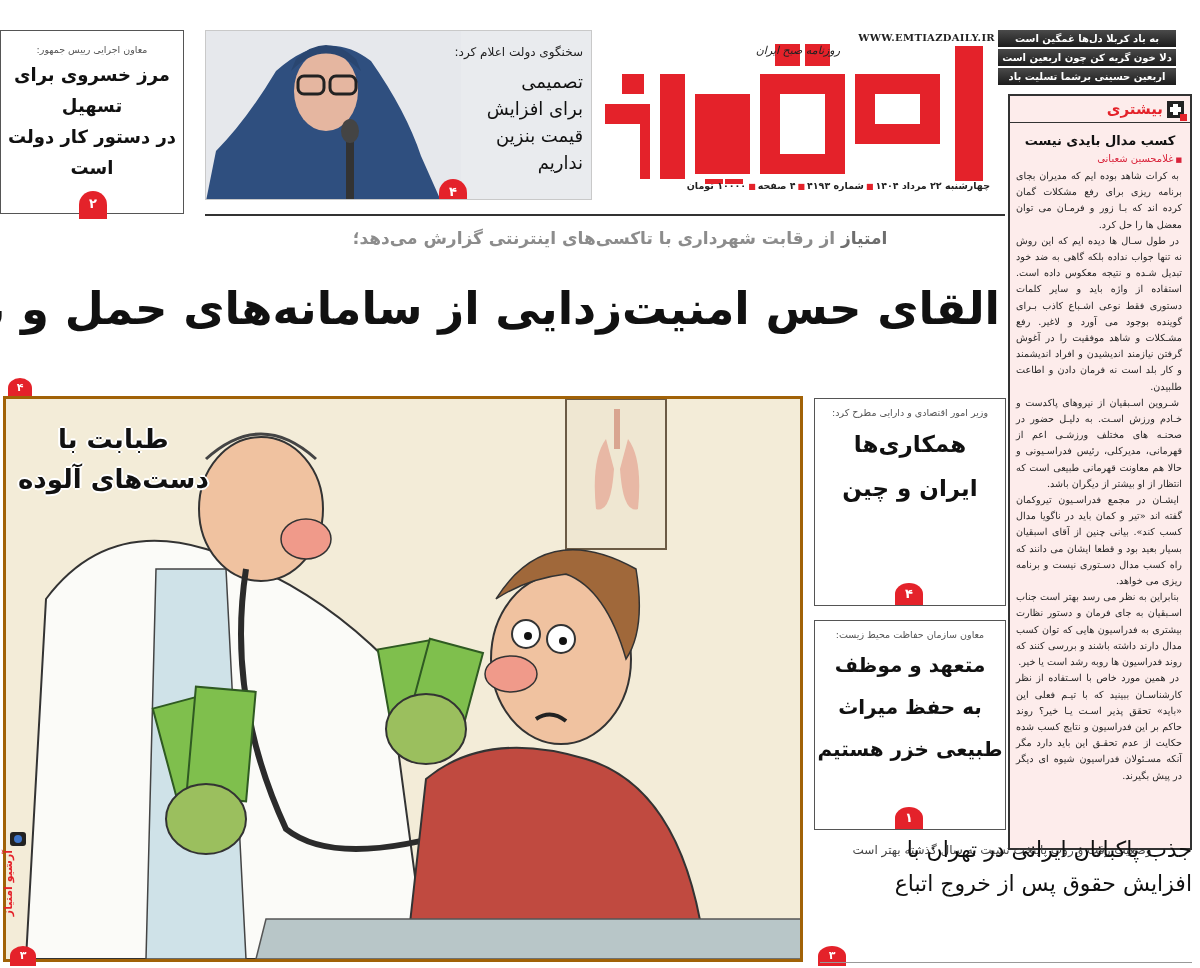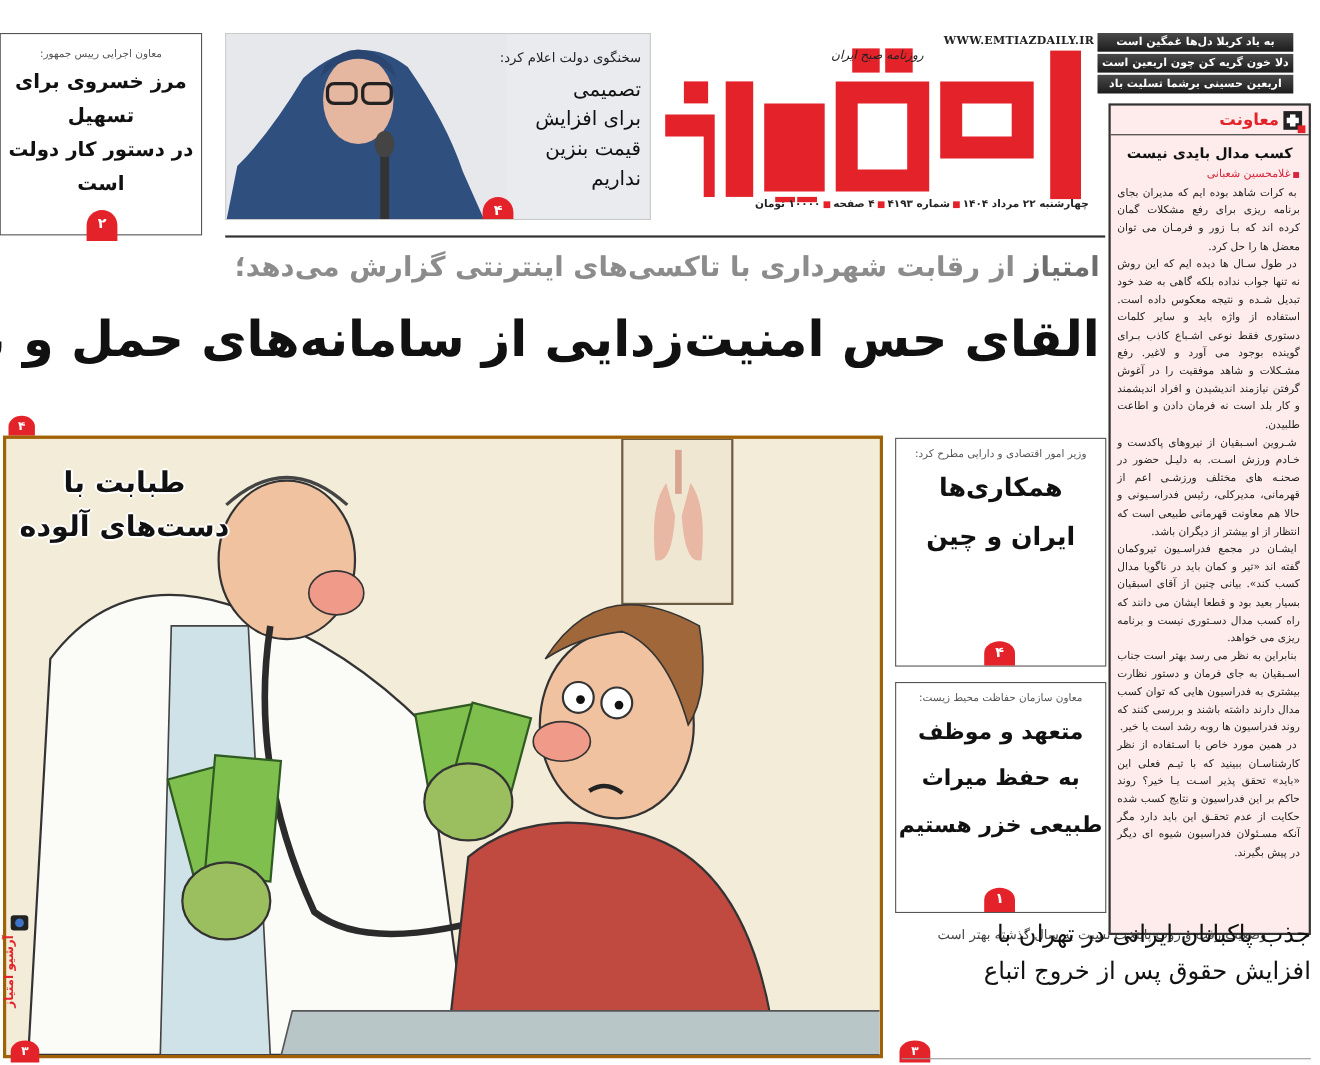--- a/index.html
+++ b/index.html
@@ -46,21 +46,21 @@
   .kicker-sm { text-align: center; font-size: 9.5px; color: #555; margin-top: 13px; }
   .rail-title { text-align: center; font-weight: bold; font-size: 18px; line-height: 31px; margin-top: 4px; color: #111; }
 
   
   .pg { width: 28px; height: 28px; border-radius: 50% 50% 0 0; background: #e4222a; color: #fff; font-size: 13px; font-weight: bold;
     text-align: center; line-height: 26px; }
 
   .rule { background: #333; height: 2px; }
 
   
-  .overline { left: 240px; right: 200px; top: 228px; text-align: center; font-size: 25px; font-weight: bold; color: #8c8c8c; white-space: nowrap; }
+  .overline { left: 240px; right: 200px; top: 228px; text-align: center; font-size: 17px; font-weight: bold; color: #8c8c8c; white-space: nowrap; }
   .overline .brand { color: #6e6e6e; }
   .headline { left: 4px; right: 200px; top: 282px; text-align: center; font-size: 45px; font-weight: bold; color: #111; white-space: nowrap; letter-spacing: -1px; }
 
   
   .cartoon { left: 3px; top: 396px; width: 800px; height: 566px; background: #f3ecd8; border: 3px solid #a16207; overflow: hidden; }
   .cartoon-caption { position: absolute; left: 12px; top: 20px; font-size: 26px; font-weight: bold; color: #111; line-height: 40px; text-align: center;
      text-shadow: 2px 0 #fff, -2px 0 #fff, 0 2px #fff, 0 -2px #fff; }
   .credit-text { position: absolute; left: 2px; top: 850px; writing-mode: vertical-rl; transform: rotate(180deg); color: #e4222a; font-size: 11px; font-weight: bold; }
 
   
@@ -79,21 +79,21 @@
   <div class="mourn-line">به یاد کربلا دل‌ها غمگین است</div>
   <div class="mourn-line">دلا خون گریه کن چون اربعین است</div>
   <div class="mourn-line">اربعین حسینی برشما تسلیت باد</div>
 </div>
 
 <div class="abs editorial">
   <div class="editorial-head">
     <span class="plus-badge">
         <span class="red"></span>
       </span>
-    <span class="editorial-label">معاونت</span>
+    <span class="editorial-label">بیشتری</span>
   </div>
   <div class="editorial-title">کسب مدال بایدی نیست</div>
   <div class="editorial-author">غلامحسین شعبانی</div>
   <div class="editorial-body">
     <p>به کرات شاهد بوده ایم که مدیران بجای برنامه ریزی برای رفع مشکلات گمان کرده اند که بـا زور و فرمـان می توان معضل ها را حل کرد.</p>
     <p>در طول سـال ها دیده ایم که این روش نه تنها جواب نداده بلکه گاهی به ضد خود تبدیل شـده و نتیجه معکوس داده است. استفاده از واژه باید و سایر کلمات دستوری فقط نوعی اشـباع کاذب بـرای گوینده بوجود می آورد و لاغیر. رفع مشـکلات و شاهد موفقیت را در آغوش گرفتن نیازمند اندیشیدن و افراد اندیشمند و کار بلد است نه فرمان دادن و اطاعت طلبیدن.</p>
     <p>شـروین اسـبقیان از نیروهای پاکدست و خـادم ورزش اسـت. به دلیـل حضور در صحنـه های مختلف ورزشـی اعم از قهرمانی، مدیرکلی، رئیس فدراسـیونی و حالا هم معاونت قهرمانی طبیعی است که انتظار از او بیشتر از دیگران باشد.</p>
     <p>ایشـان در مجمع فدراسـیون تیروکمان گفته اند «تیر و کمان باید در ناگویا مدال کسب کند». بیانی چنین از آقای اسبقیان بسیار بعید بود و قطعا ایشان می دانند که راه کسب مدال دسـتوری نیست و برنامه ریزی می خواهد.</p>
     <p>بنابراین به نظر می رسد بهتر است جناب اسـبقیان به جای فرمان و دستور نظارت بیشتری به فدراسیون هایی که توان کسب مدال دارند داشته باشند و بررسی کنند که روند فدراسیون ها روبه رشد است یا خیر.</p>
     <p>در همین مورد خاص با اسـتفاده از نظر کارشناسـان ببینید که با تیـم فعلی این «باید» تحقق پذیر اسـت یـا خیر؟ روند حاکم بر این فدراسیون و نتایج کسب شده حکایت از عدم تحقـق این باید دارد مگر آنکه مسـئولان فدراسیون شیوه ای دیگر در پیش بگیرند.</p>

